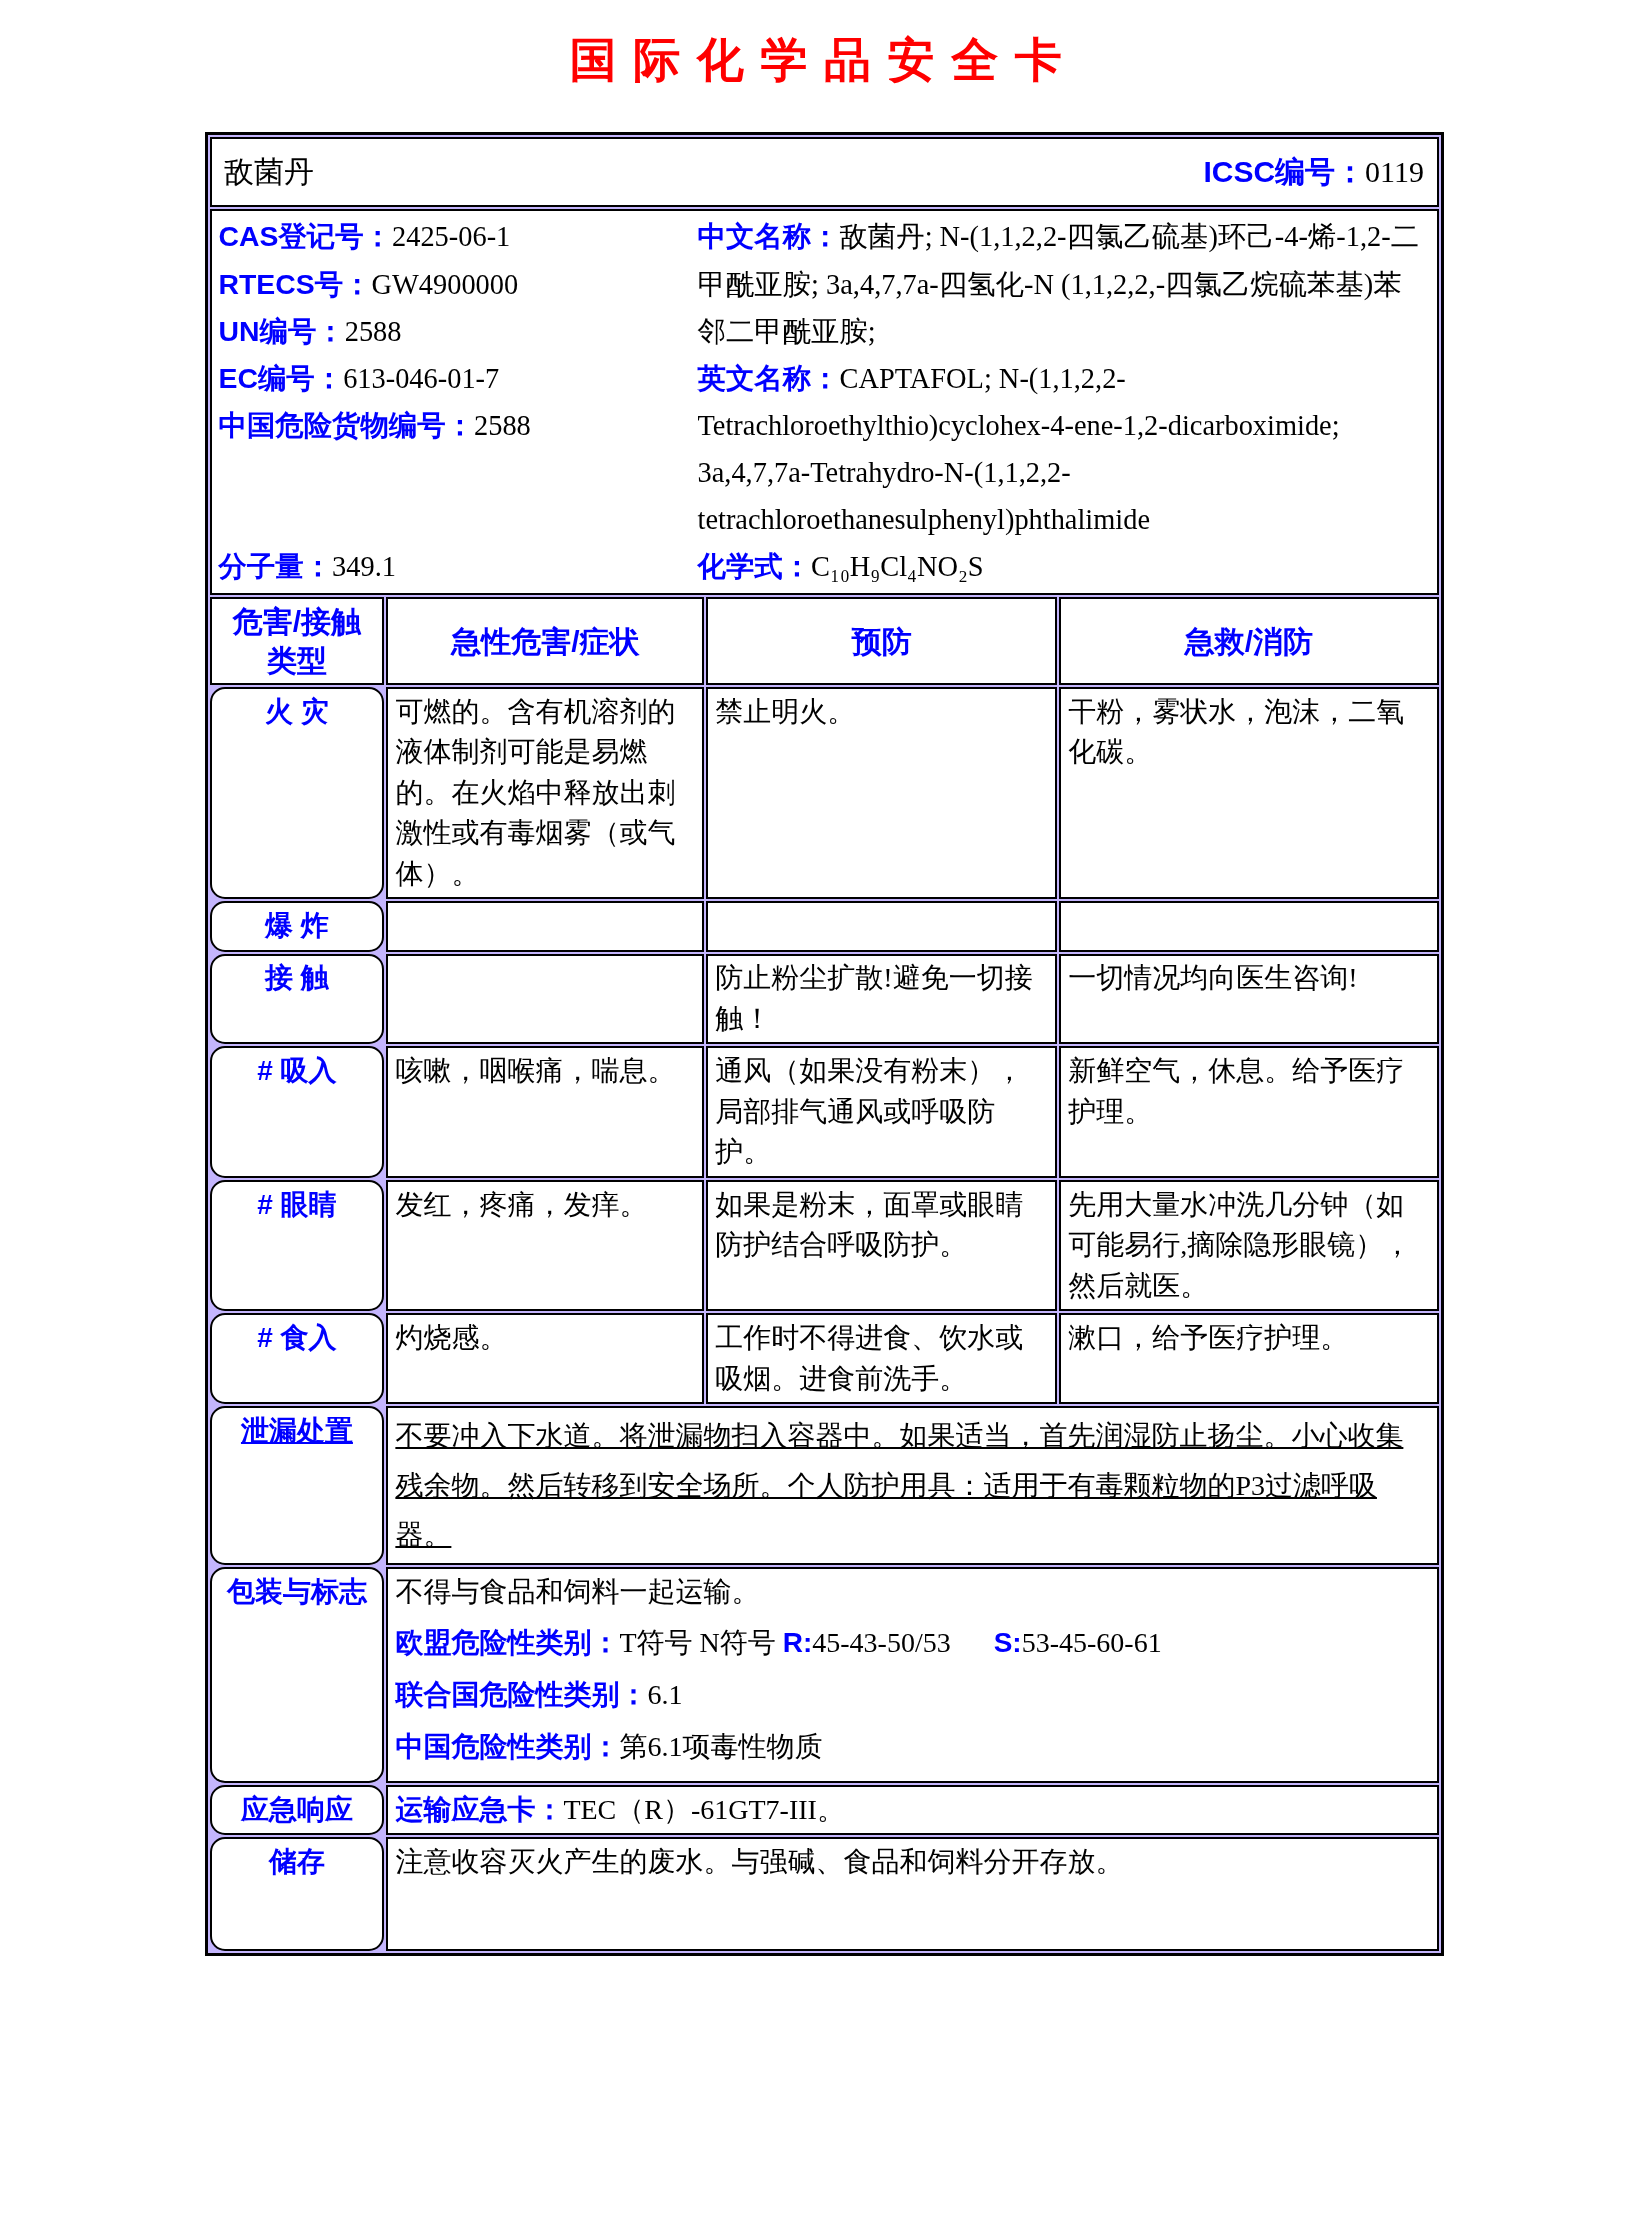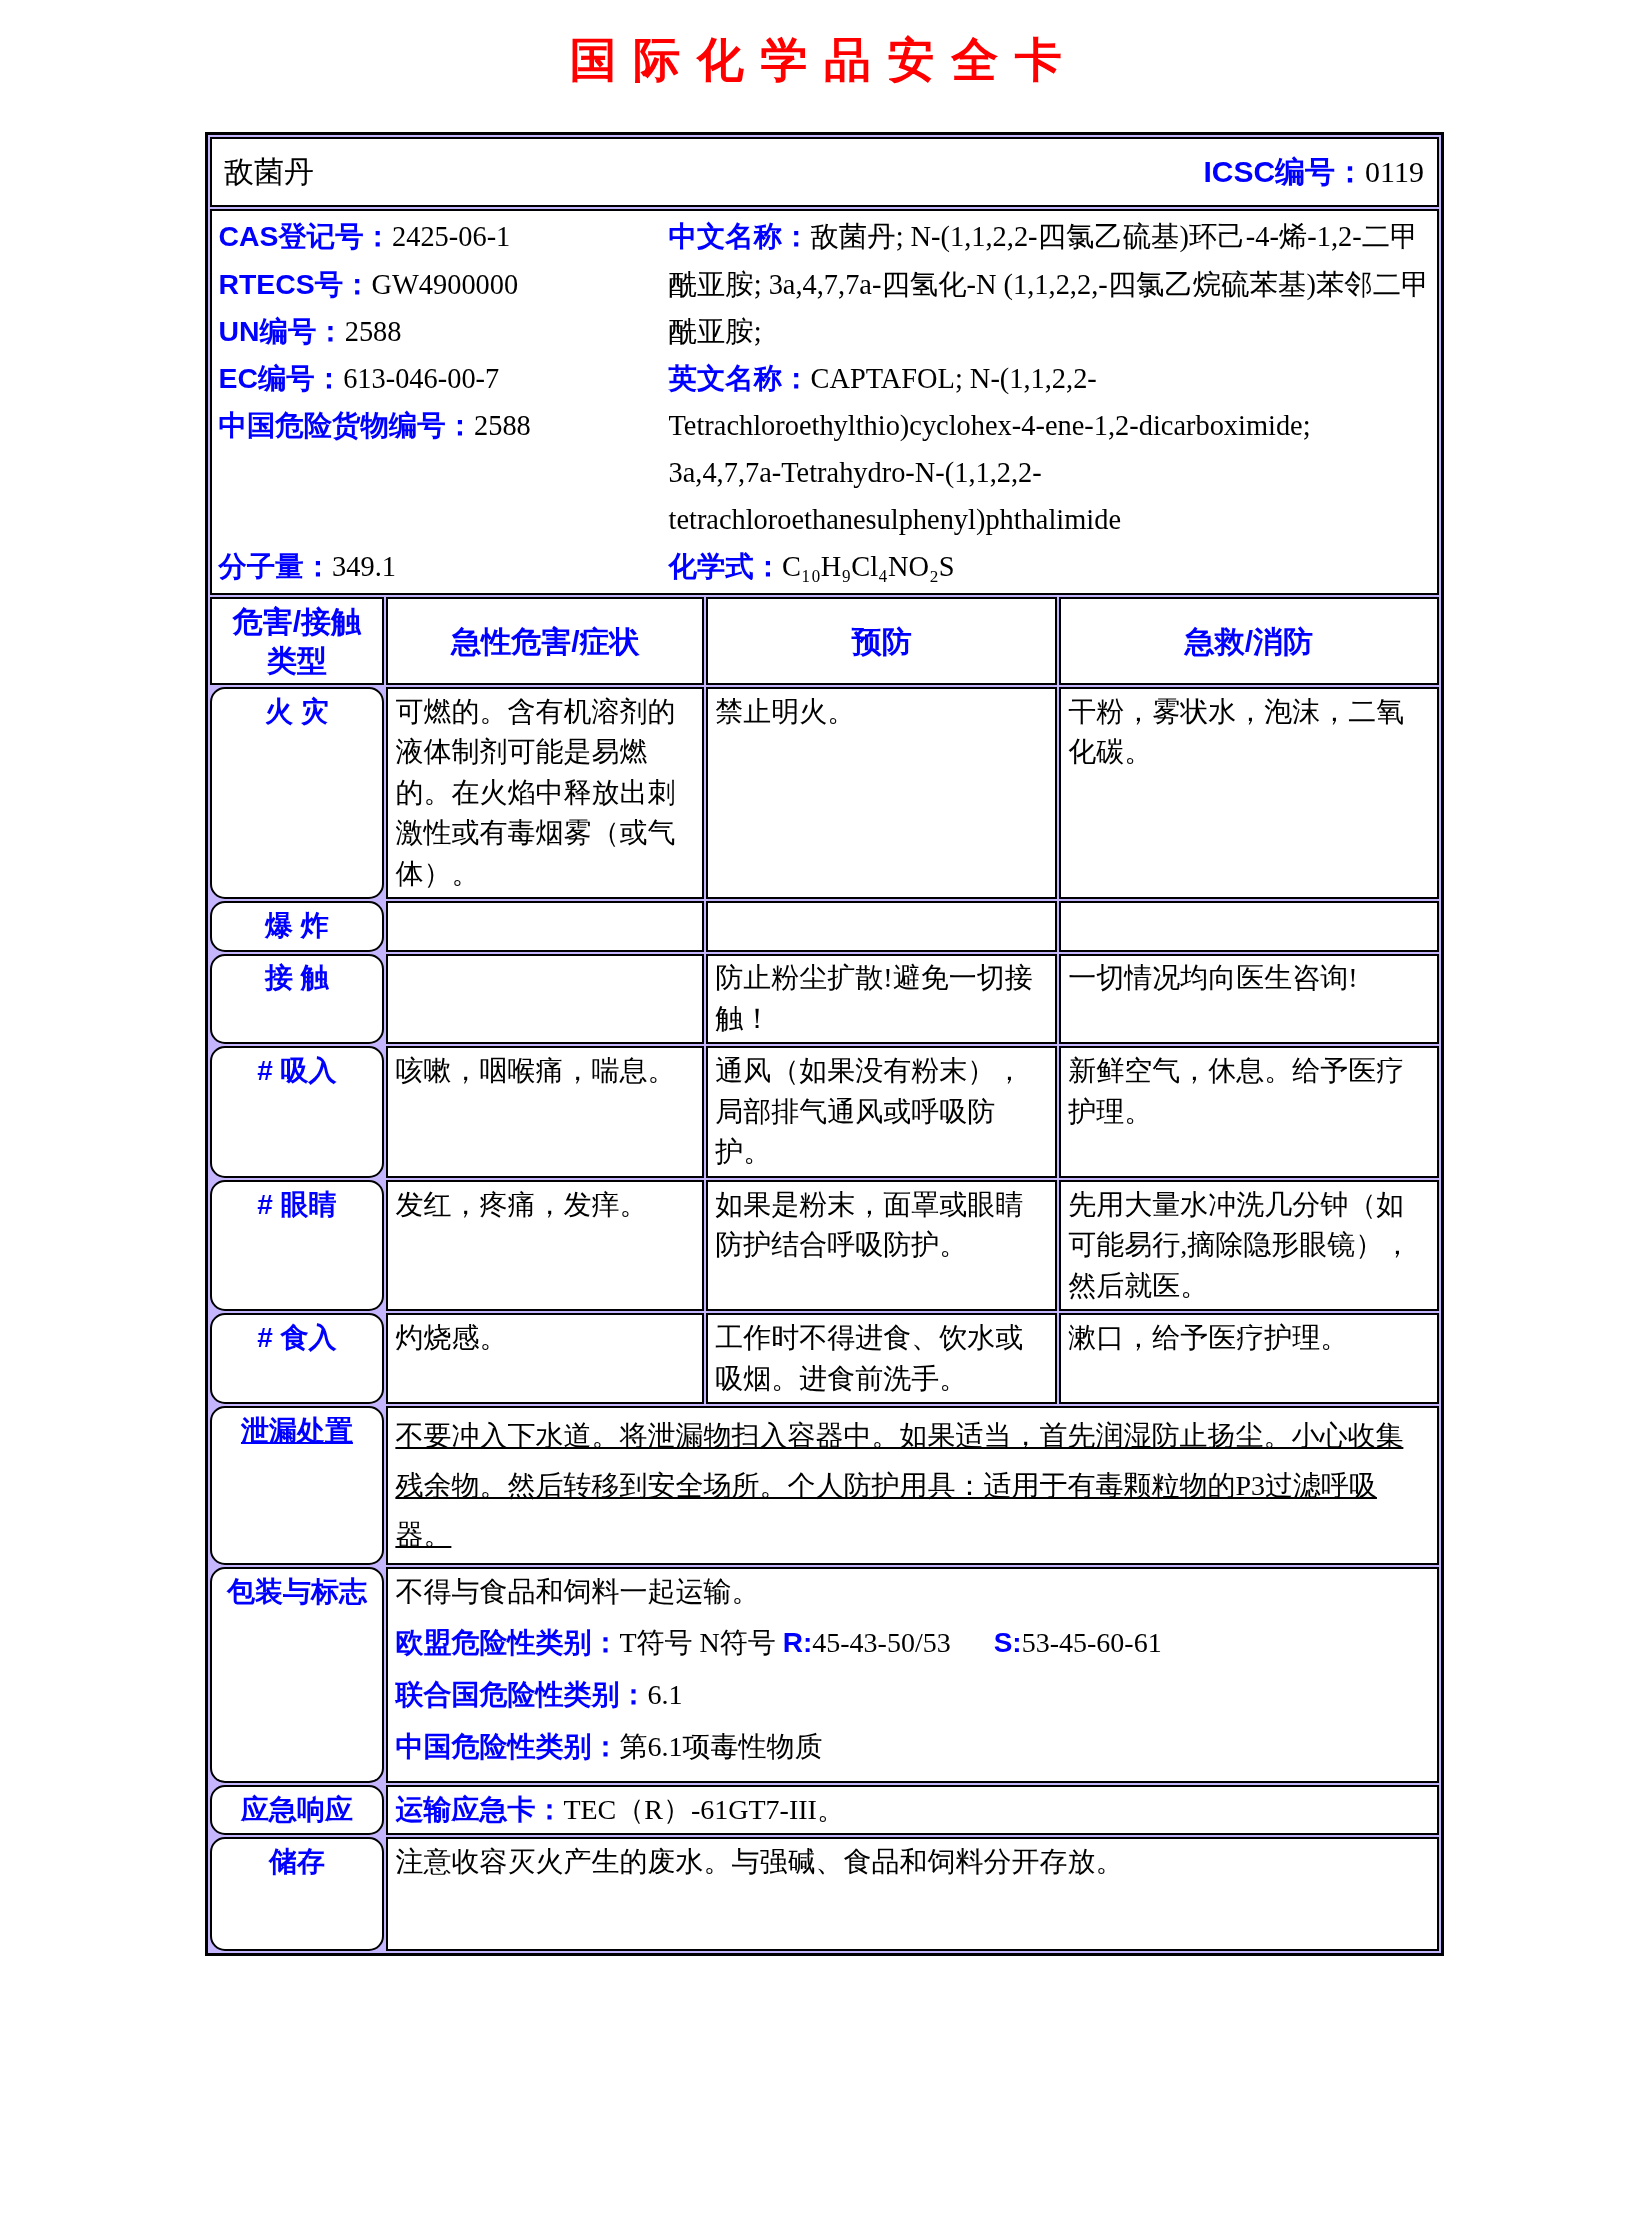--- a/index.html
+++ b/index.html
@@ -49,21 +49,21 @@
   }
 
   
   tr.name-row td { height: 60px; vertical-align: middle; }
   .name-row-inner { display: flex; justify-content: space-between; align-items: center; padding: 0 5.5px; }
   .chem-name { font-size: 30px; }
   .icsc-group { font-size: 30px; }
 
   
   tr.info-row td { height: 345px; }
-  .info-flex { display: flex; width: 100%; height: 100%; }
+  .info-flex { display: flex; width: 100%; height: 100%; gap: 29px; }
   .info-left { width: 450px; flex: 0 0 450px; display: flex; flex-direction: column; justify-content: space-between; }
   .info-left p, .info-right p { margin: 0; line-height: 1.66; font-size: 28.4px; }
   .info-right { flex: 1 1 auto; }
   .info-right { line-height: 1.6; }
   .formula-sub { letter-spacing: 0; }
 
   
   tr.head-row th {
     height: 78px;
     color: #0000ff;
@@ -128,21 +128,21 @@
     </tr>
 
     <tr class="info-row">
       <td colspan="4">
         <div class="info-flex">
           <div class="info-left">
             <div class="info-fields">
               <p><span class="blabel">CAS登记号：</span><span>2425-06-1</span></p>
               <p><span class="blabel">RTECS号：</span><span>GW4900000</span></p>
               <p><span class="blabel">UN编号：</span><span>2588</span></p>
-              <p><span class="blabel">EC编号：</span><span>613-046-00-7</span></p>
+              <p><span class="blabel">EC编号：</span><span>613-046-01-7</span></p>
               <p><span class="blabel">中国危险货物编号：</span><span>2588</span></p>
             </div>
             <p class="molw"><span class="blabel">分子量：</span><span>349.1</span></p>
           </div>
           <div class="info-right">
             <p><span class="blabel">中文名称：</span><span>敌菌丹; N-(1,1,2,2-四氯乙硫基)环己-4-烯-1,2-二甲酰亚胺; 3a,4,7,7a-四氢化-N (1,1,2,2,-四氯乙烷硫苯基)苯邻二甲酰亚胺;</span></p>
             <p><span class="blabel">英文名称：</span><span>CAPTAFOL; N-(1,1,2,2-Tetrachloroethylthio)cyclohex-4-ene-1,2-dicarboximide; 3a,4,7,7a-Tetrahydro-N-(1,1,2,2-tetrachloroethanesulphenyl)phthalimide</span></p>
             <p><span class="blabel">化学式：</span><span class="formula-sub">C₁₀H₉Cl₄NO₂S</span></p>
           </div>
         </div>

